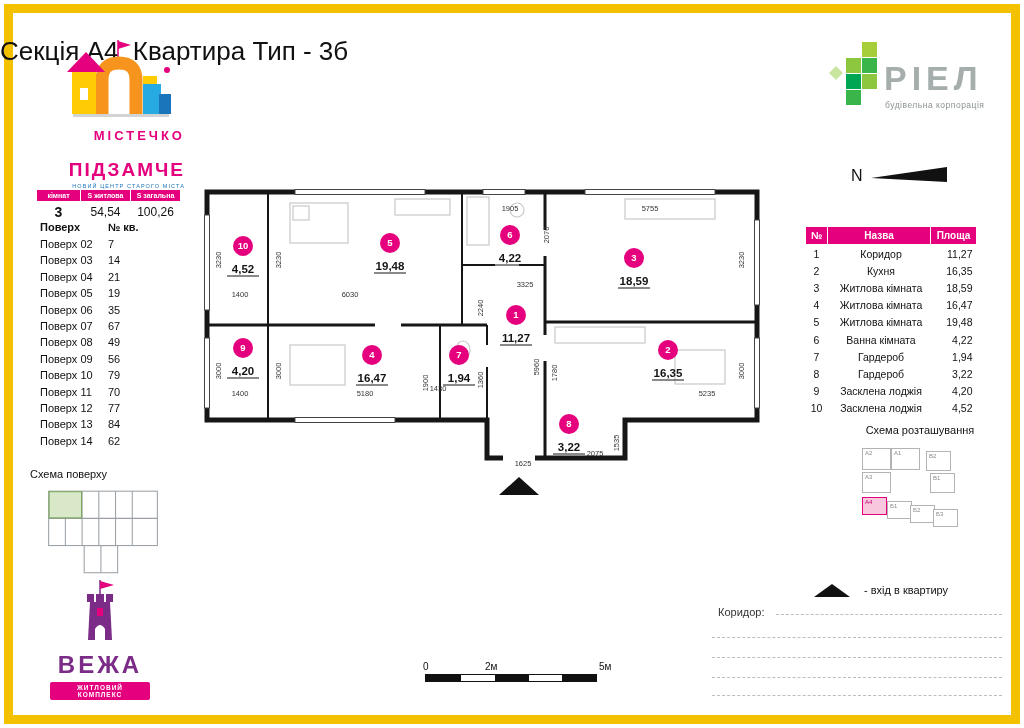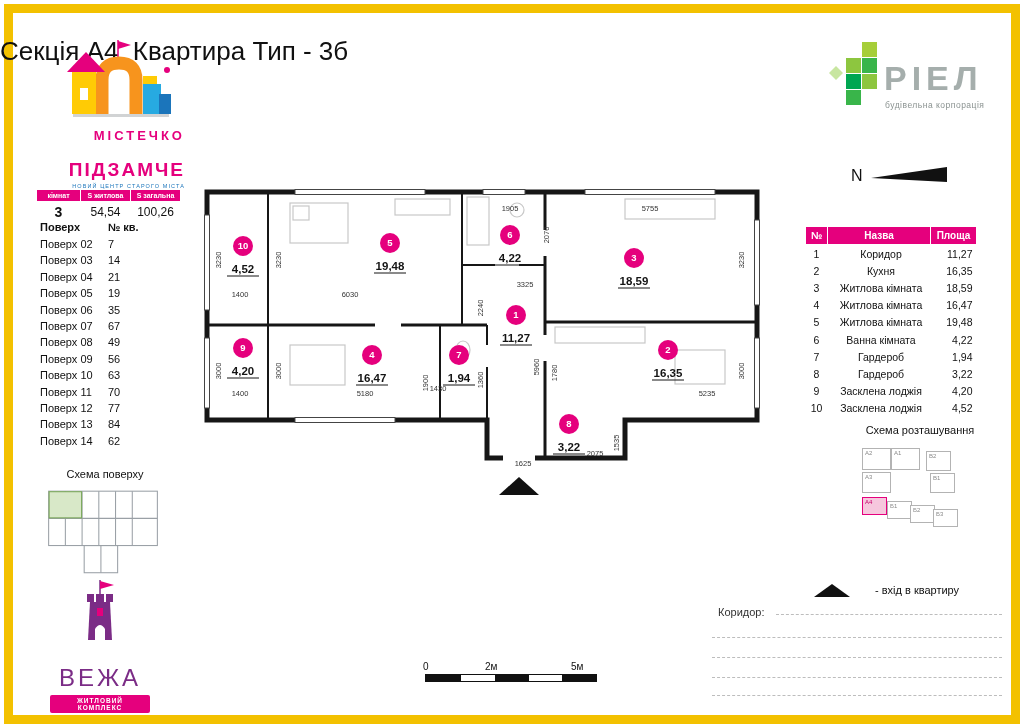--- a/index.html
+++ b/index.html
@@ -23,26 +23,26 @@
   .sum-table td.big{font-size:14px;font-weight:bold}
 
   
   .floors{position:absolute;left:40px;top:221px;width:112px;font-size:11px}
   .floor-head{display:flex;font-weight:bold;margin-bottom:3px}
   .floor-head span:first-child{width:68px}
   .floor-row{display:flex;line-height:16.4px}
   .floor-row span:first-child{width:68px}
 
   
-  .floor-scheme-title{position:absolute;left:30px;top:468px;width:150px;text-align:center;font-size:11px}
+  .floor-scheme-title{position:absolute;left:30px;top:468px;width:150px;text-align:left;font-size:11px}
   .floor-scheme-svg{position:absolute;left:44px;top:487px;width:118px;height:92px}
 
   
   .vezha{position:absolute;left:50px;top:578px;width:100px;text-align:center}
-  .vezha-name{font-size:24px;font-weight:normal;color:#7b2c86;letter-spacing:3px;margin-top:16px}
+  .vezha-name{font-size:24px;font-weight:bold;color:#7b2c86;letter-spacing:3px;margin-top:3px}
   .vezha-sub{display:inline-block;background:#e5007d;color:#fff;font-size:6.5px;font-weight:bold;
              letter-spacing:1px;padding:2px 6px;border-radius:2px;margin-top:3px}
 
   
   .riel{position:absolute;left:828px;top:40px;width:160px;height:92px}
   .north{position:absolute;left:845px;top:156px;width:112px;height:36px}
 
   
   .rooms-table{position:absolute;left:805px;top:226px;width:172px;border-collapse:collapse}
   .rooms-table th{background:#e5007d;color:#fff;font-size:10px;font-weight:bold;padding:3px 2px;border:1px solid #fff}
@@ -51,32 +51,32 @@
   .rooms-table td.c1{text-align:center;padding-left:6px}
   .rooms-table td.c2{text-align:right;width:46px;padding-right:4px}
 
   
   .loc-title{position:absolute;left:845px;top:424px;width:150px;text-align:center;font-size:11px}
   .loc-grid{position:absolute;left:858px;top:444px;width:108px;height:90px}
   .loc-cell{position:absolute;border:1px solid #b3b3b3;font-size:6px;color:#8a8a8a;padding:1px 2px;background:#fff}
   .loc-cell.hl{border-color:#e5007d;color:#c4006a;background:#f6c7dd}
 
   
-  .entr-legend{position:absolute;left:812px;top:582px;display:flex;align-items:center;gap:23px}
+  .entr-legend{position:absolute;left:812px;top:582px;display:flex;align-items:center;gap:12px}
   .entr-legend span{font-size:11px;color:#111}
 
   
   .notes-label{position:absolute;left:718px;top:606px;font-size:11px;color:#333}
   .note-line{position:absolute;border-top:1px dashed #bdbdbd;height:0}
 
   
   .scalebar{position:absolute;left:425px;top:661px;width:172px}
   .sb-labels{position:relative;height:13px;font-size:10px}
   .sb-labels span{position:absolute;top:0}
-  .sb-0{left:-2px}.sb-2{left:60px}.sb-5{left:146px}
+  .sb-0{left:-2px}.sb-2{left:60px}.sb-5{left:174px}
   .sb-bar{display:flex;height:8px;border:1px solid #111;width:172px}
   .sb-bar i{display:block;height:100%}
   .sb-bar i.b{background:#111}
   .sb-bar i:nth-child(1){width:35px}.sb-bar i:nth-child(2){width:35px}
   .sb-bar i:nth-child(3){width:34px}.sb-bar i:nth-child(4){width:34px}.sb-bar i:nth-child(5){width:34px}
 
   svg text{font-family:"Liberation Sans",sans-serif}
   #plan-svg{position:absolute;left:195px;top:175px;width:585px;height:335px}
 </style>
 </head>
@@ -156,21 +156,21 @@
         <div class="floor-row">
           <span>Поверх 08</span>
           <span>49</span>
         </div>
         <div class="floor-row">
           <span>Поверх 09</span>
           <span>56</span>
         </div>
         <div class="floor-row">
           <span>Поверх 10</span>
-          <span>63</span>
+          <span>79</span>
         </div>
         <div class="floor-row">
           <span>Поверх 11</span>
           <span>70</span>
         </div>
         <div class="floor-row">
           <span>Поверх 12</span>
           <span>77</span>
         </div>
         <div class="floor-row">

